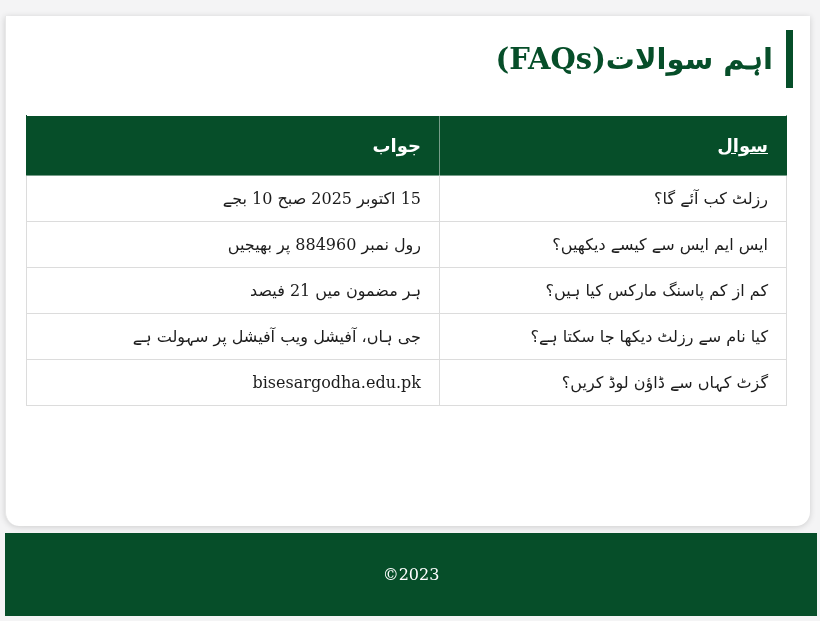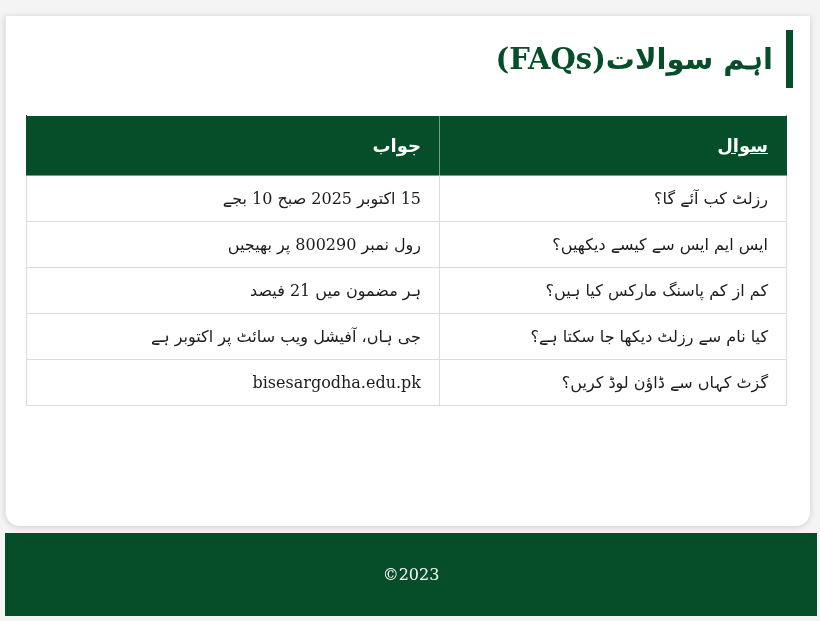--- a/index.html
+++ b/index.html
@@ -108,29 +108,29 @@
           <th>جواب</th>
         </tr>
       </thead>
       <tbody id="faq-body">
           <tr>
             <td>رزلٹ کب آئے گا؟</td>
             <td>15 اکتوبر 2025 صبح 10 بجے</td>
           </tr>
           <tr>
             <td>ایس ایم ایس سے کیسے دیکھیں؟</td>
-            <td>رول نمبر 800290 پر بھیجیں</td>
+            <td>رول نمبر 884960 پر بھیجیں</td>
           </tr>
           <tr>
             <td>کم از کم پاسنگ مارکس کیا ہیں؟</td>
             <td>ہر مضمون میں 21 فیصد</td>
           </tr>
           <tr>
             <td>کیا نام سے رزلٹ دیکھا جا سکتا ہے؟</td>
-            <td>جی ہاں، آفیشل ویب سائٹ پر اکتوبر ہے</td>
+            <td>جی ہاں، آفیشل ویب آفیشل پر سہولت ہے</td>
           </tr>
           <tr>
             <td>گزٹ کہاں سے ڈاؤن لوڈ کریں؟</td>
             <td>bisesargodha.edu.pk</td>
           </tr>
         </tbody>
     </table>
 
   </div>
 

